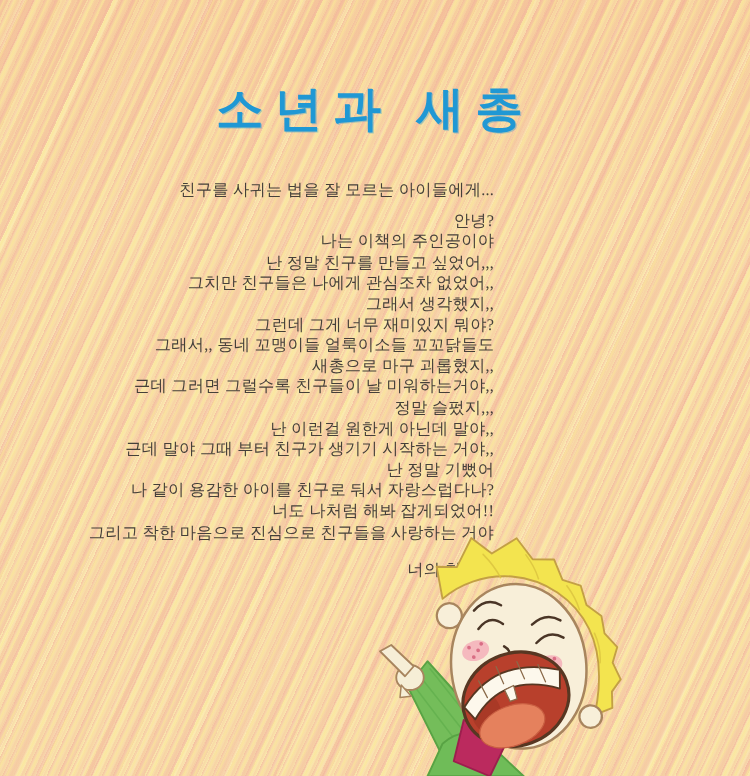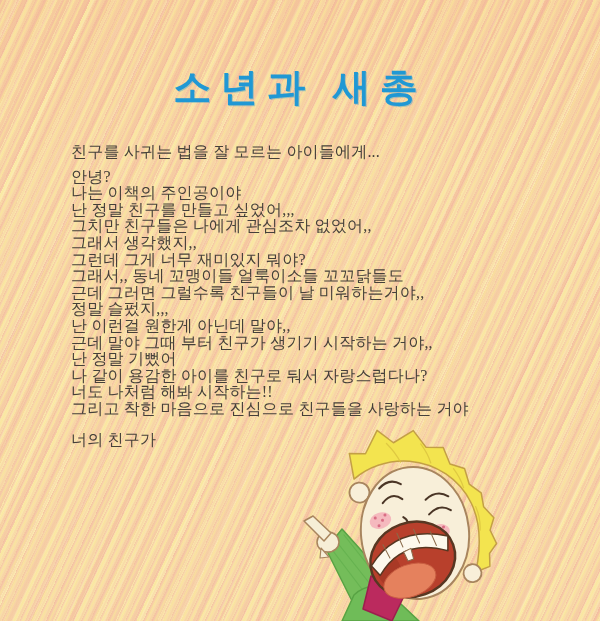--- a/index.html
+++ b/index.html
@@ -21,33 +21,34 @@
         rgba(255,250,210,0) 0 14px,
         rgba(255,248,200,.35) 14px 18px,
         rgba(243,170,150,.22) 18px 21px,
         rgba(255,250,210,0) 21px 34px),
       linear-gradient(180deg,#f6cf9e 0%,#f8dfac 30%,#f8e0ae 100%);
     font-family:"Liberation Serif", serif;
   }
   .title{
     position:absolute;top:62px;left:0;width:100%;
     margin:0;text-align:center;
-    font-family:Liberation Serif, serif;
+    font-family:Liberation Sans, sans-serif;
     font-size:38px;font-weight:700;
     color:#2098d4;
     letter-spacing:9px;
     text-shadow:1px 1px 0 rgba(32,152,212,.35);
   }
   .letter{
     position:absolute;left:71px;top:144px;
     color:#45403a;
-    font-size:16px;
+    font-size:13px;
     line-height:16.6px;
     letter-spacing:.2px;
     white-space:nowrap;
+    text-align:right;
   }
   .letter .salutation{margin-bottom:8px;}
   .letter .closing{margin-top:14px;}
   .boy{position:absolute;left:300px;top:421px;width:300px;height:200px;}
 </style>
 </head>
 <body>
 
 <div class="page">
 
@@ -56,27 +57,28 @@
   <div class="letter">
     <div class="line salutation">친구를 사귀는 법을 잘 모르는 아이들에게...</div>
     <div class="body">
       <div class="line">안녕?</div>
       <div class="line">나는 이책의 주인공이야</div>
       <div class="line">난 정말 친구를 만들고 싶었어,,,</div>
       <div class="line">그치만 친구들은 나에게 관심조차 없었어,,</div>
       <div class="line">그래서 생각했지,,</div>
       <div class="line">그런데 그게 너무 재미있지 뭐야?</div>
       <div class="line">그래서,, 동네 꼬맹이들 얼룩이소들 꼬꼬닭들도</div>
+      <div class="line">새총으로 마구 괴롭혔지,,</div>
       <div class="line">근데 그러면 그럴수록 친구들이 날 미워하는거야,,</div>
       <div class="line">정말 슬펐지,,,</div>
       <div class="line">난 이런걸 원한게 아닌데 말야,,</div>
       <div class="line">근데 말야 그때 부터 친구가 생기기 시작하는 거야,,</div>
       <div class="line">난 정말 기뻤어</div>
       <div class="line">나 같이 용감한 아이를 친구로 둬서 자랑스럽다나?</div>
-      <div class="line">너도 나처럼 해봐 시작하는!!</div>
+      <div class="line">너도 나처럼 해봐 잡게되었어!!</div>
       <div class="line">그리고 착한 마음으로 진심으로 친구들을 사랑하는 거야</div>
     </div>
     <div class="line closing">너의 친구가</div>
   </div>
 
   <svg class="boy" viewBox="0 0 300 200" width="300" height="200" stroke-linecap="round" stroke-linejoin="round">
 
     <g>
       <path d="M26,128 L42,108 L96,168 L86,196 L58,192 Z" fill="#74bd5a" stroke="#58a344" stroke-width="1.5"></path>
       <path d="M36,120 L82,178 M44,114 L90,172 M30,126 L74,184" stroke="#5fae4c" stroke-width="1.2" fill="none" opacity=".7"></path>

